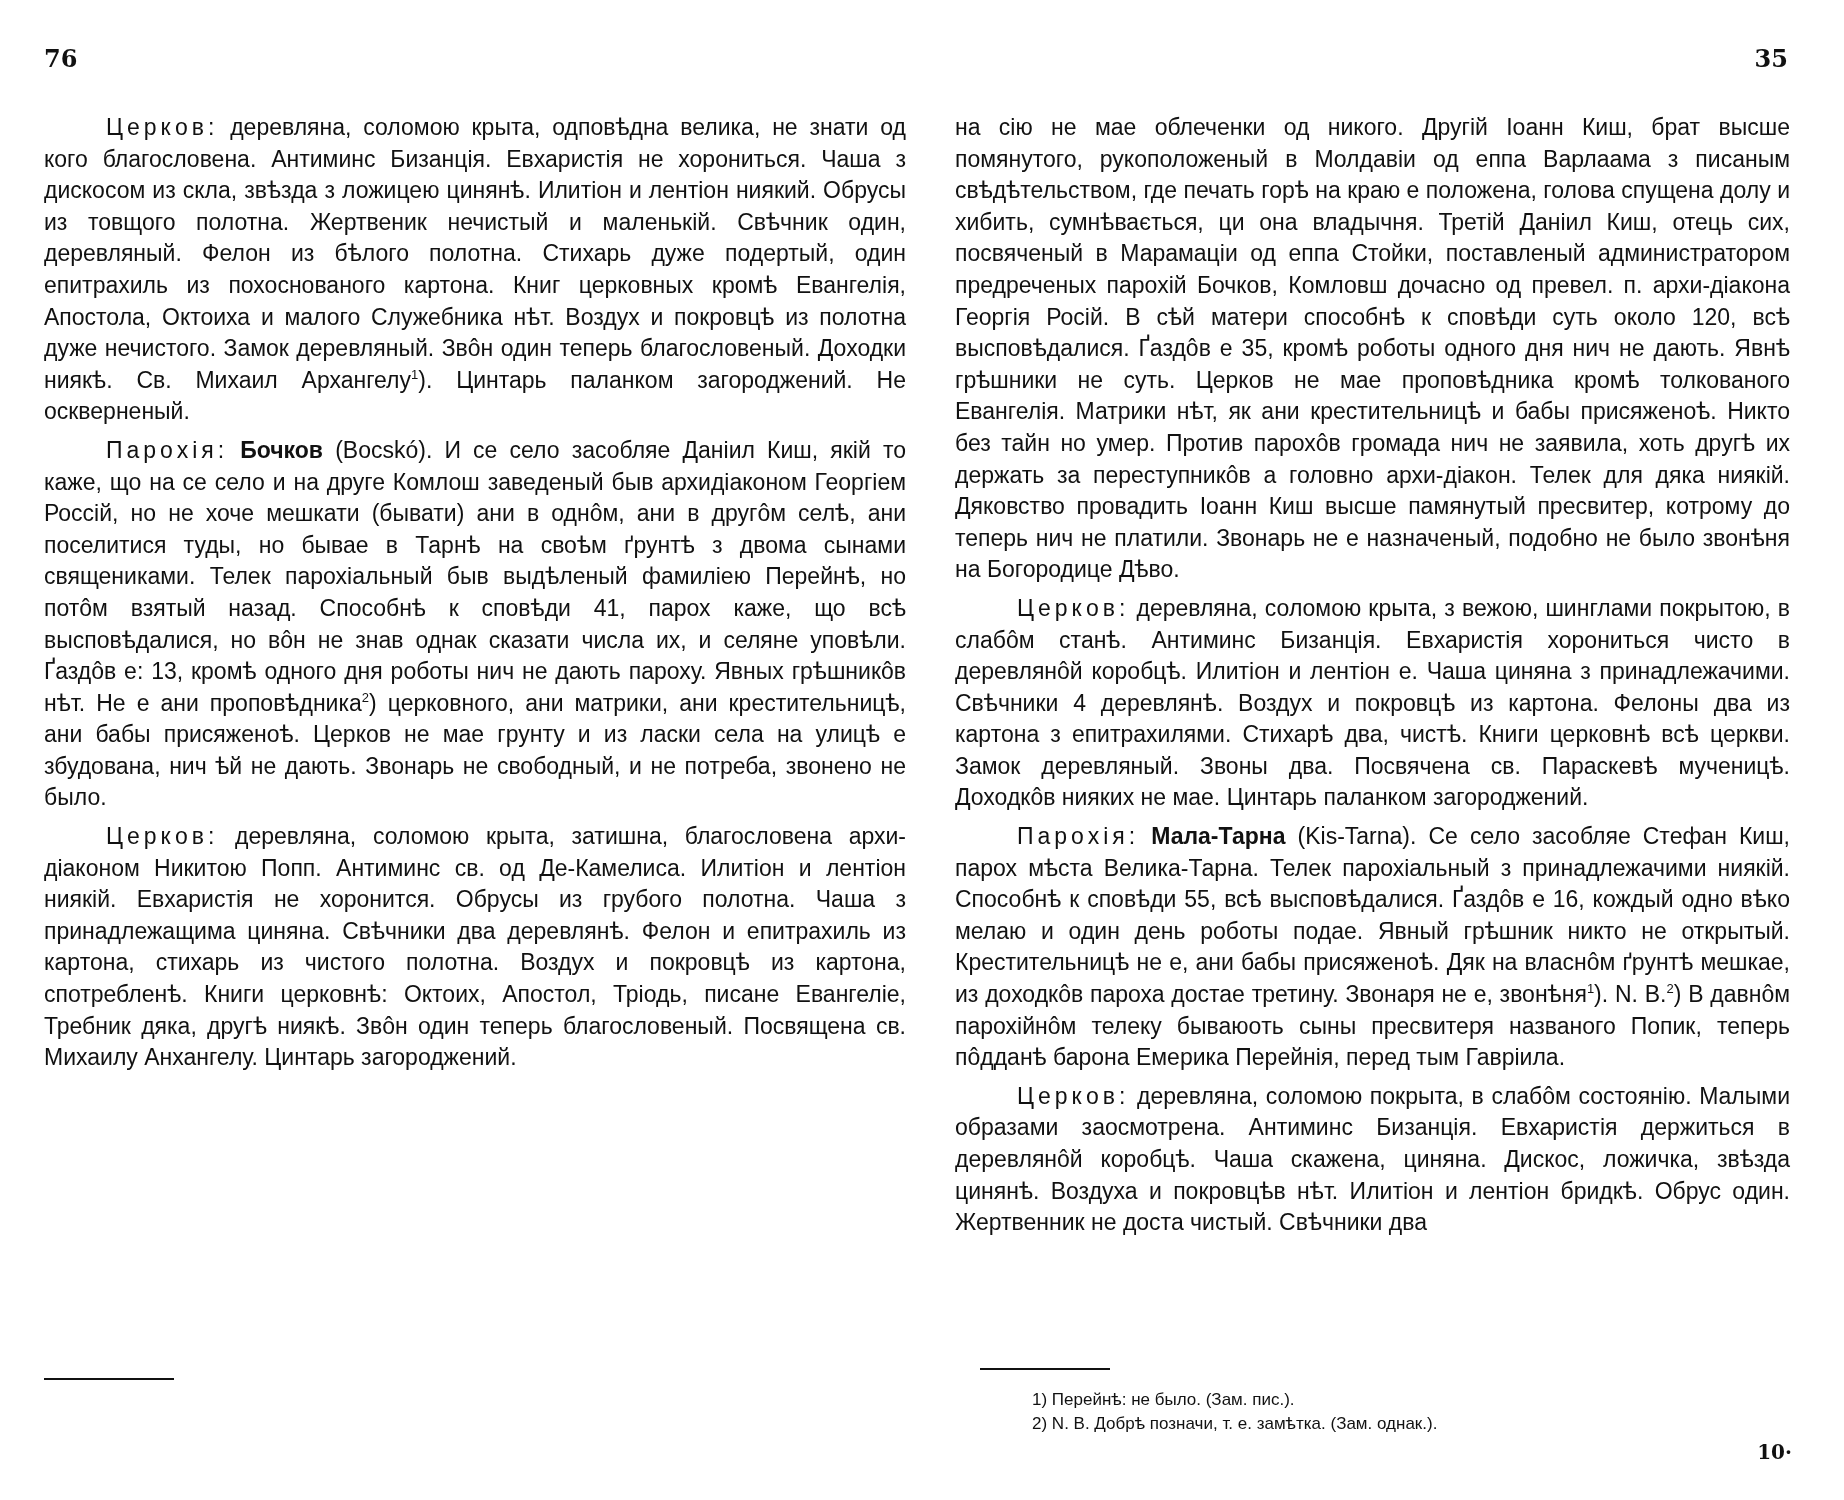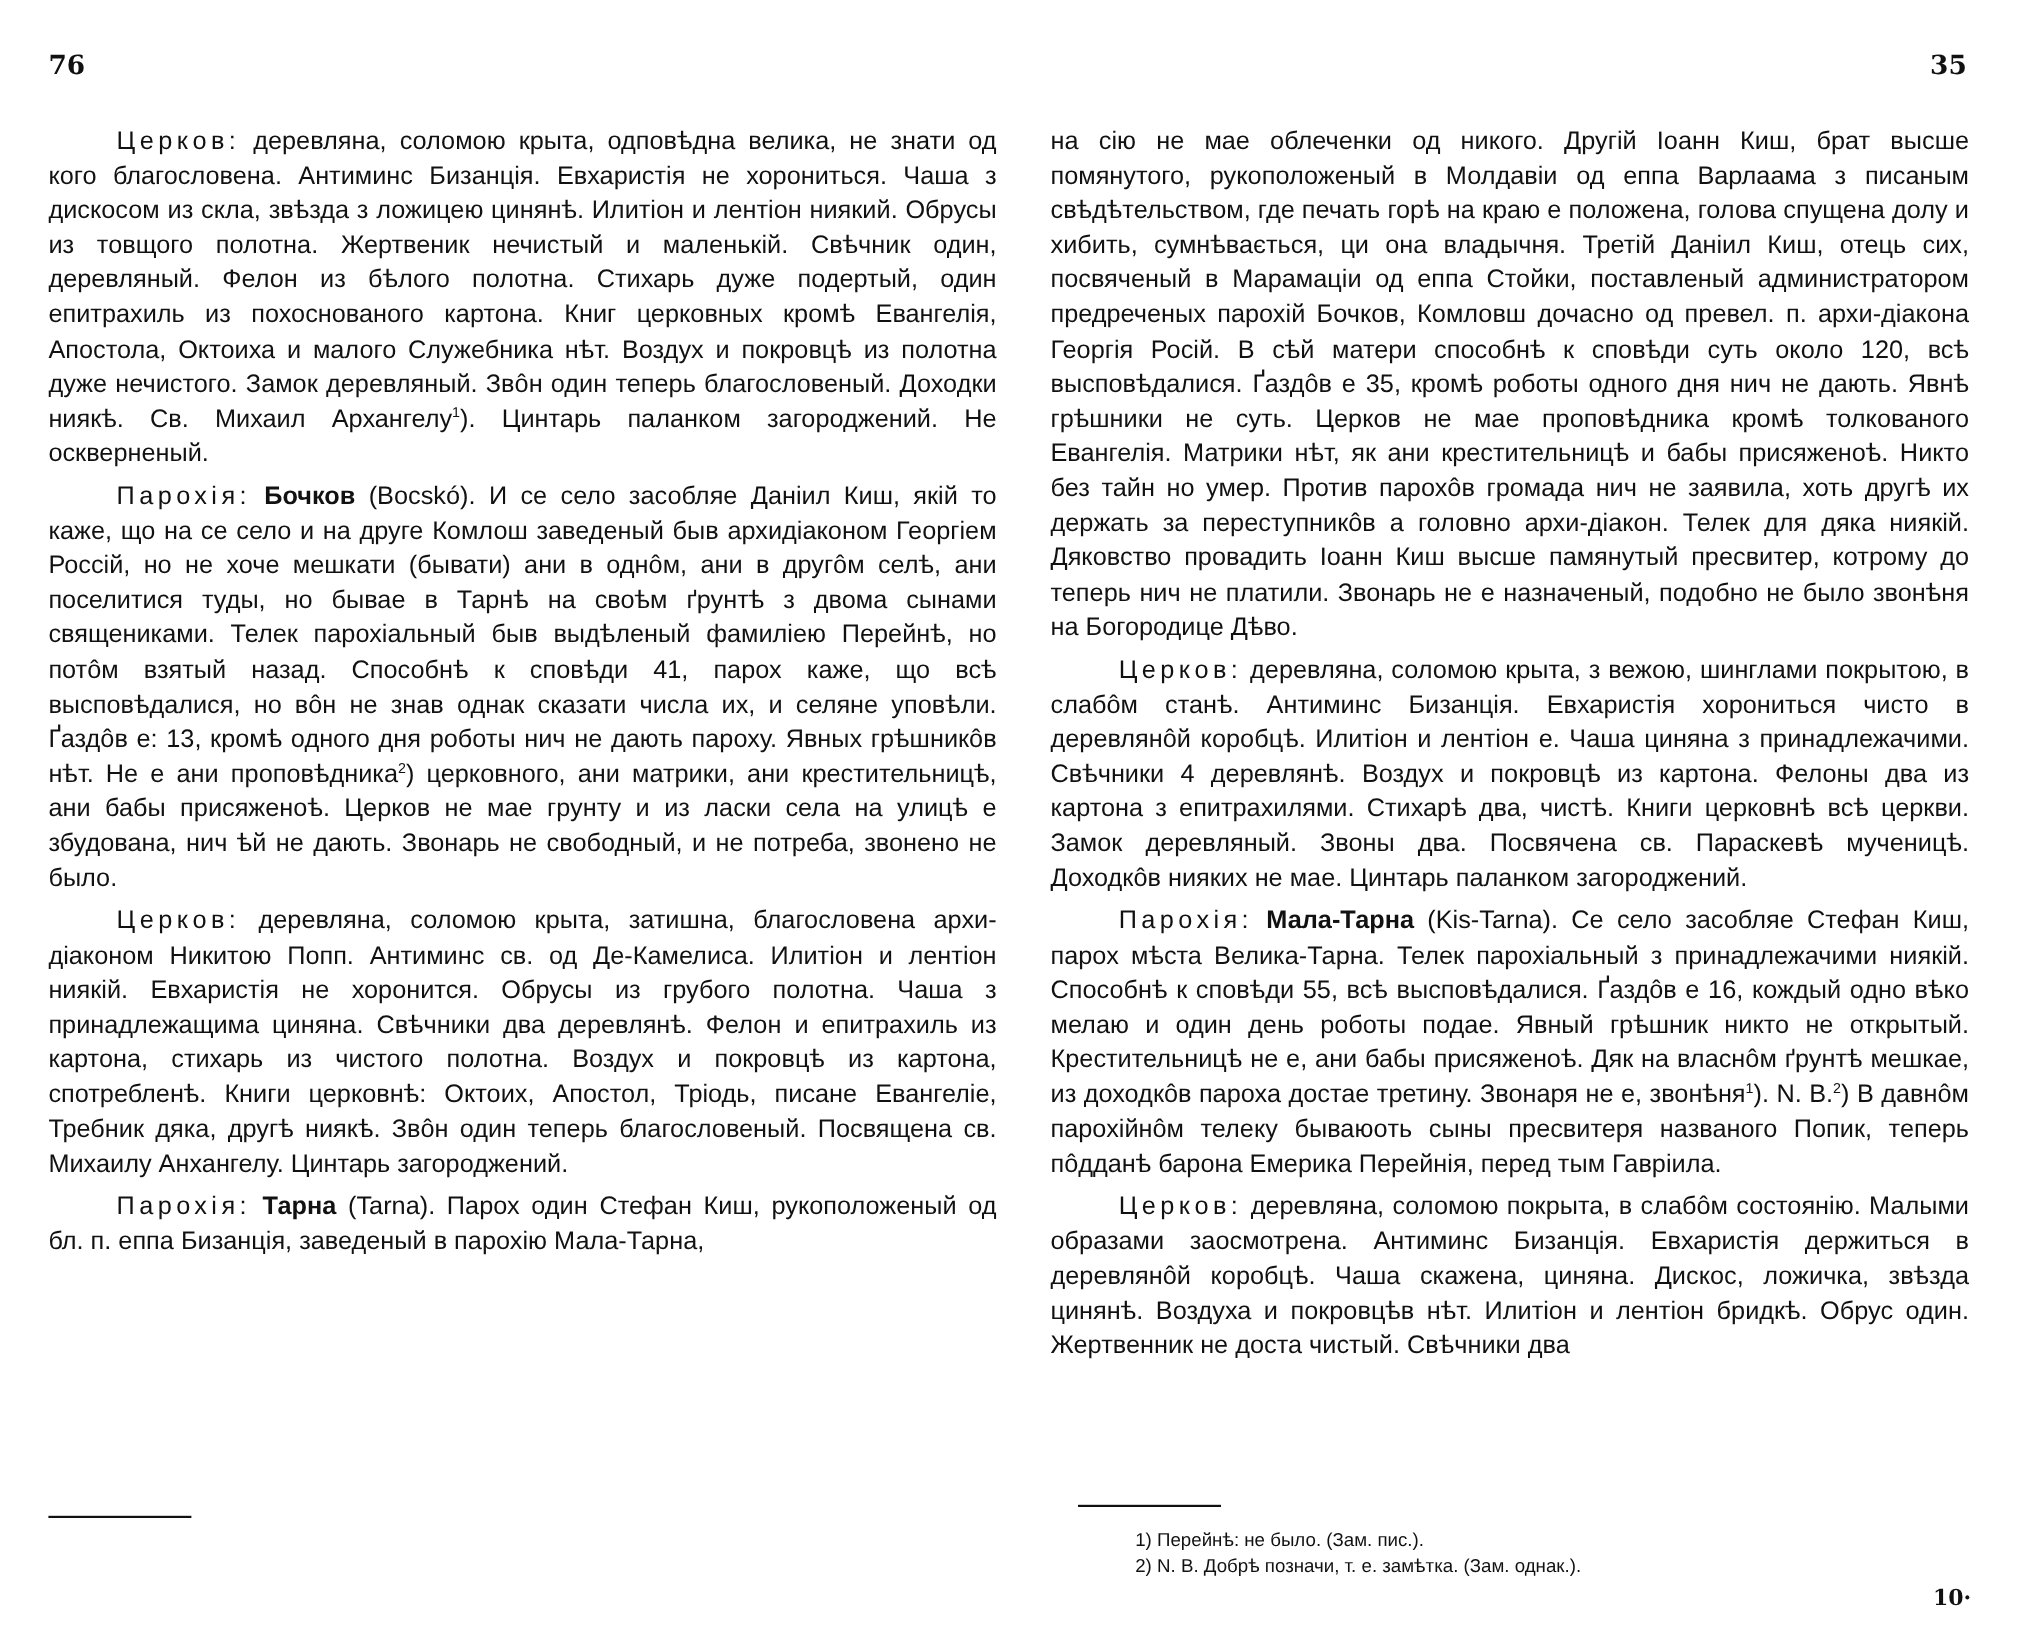--- a/index.html
+++ b/index.html
@@ -28,21 +28,20 @@
 </style>
 </head>
 <body>
 
 <div class="page page-left">
   <div class="pno">76</div>
   <div class="body">
     <p class="ind"><span class="spaced">Церков:</span><span> деревляна, соломою крыта, одповѣдна велика, не знати од кого благословена. Антиминс Бизанція. Евхаристія не хорониться. Чаша з дискосом из скла, звѣзда з ложицею цинянѣ. Илитіон и лентіон ниякий. Обрусы из товщого полотна. Жертвеник нечистый и маленькій. Свѣчник один, деревляный. Фелон из бѣлого полотна. Стихарь дуже подертый, один епитрахиль из похоснованого картона. Книг церковных кромѣ Евангелія, Апостола, Октоиха и малого Служебника нѣт. Воздух и покровцѣ из полотна дуже нечистого. Замок деревляный. Звôн один теперь благословеный. Доходки ниякѣ. Св. Михаил Архангелу</span><sup>1</sup><span>). Цинтарь паланком загороджений. Не оскверненый.</span></p>
     <p class="ind"><span class="spaced">Парохія:</span> <span class="b">Бочков</span><span> (Bocskó).</span><span> И се село засобляе Даніил Киш, якій то каже, що на се село и на друге Комлош заведеный быв архидіаконом Георгіем Россій, но не хоче мешкати (бывати) ани в однôм, ани в другôм селѣ, ани поселитися туды, но бывае в Тарнѣ на своѣм ґрунтѣ з двома сынами священиками. Телек парохіальный быв выдѣленый фамиліею Перейнѣ, но потôм взятый назад. Способнѣ к сповѣди 41, парох каже, що всѣ высповѣдалися, но вôн не знав однак сказати числа их, и селяне уповѣли. Ґаздôв е: 13, кромѣ одного дня роботы нич не дають пароху. Явных грѣшникôв нѣт. Не е ани проповѣдника</span><sup>2</sup><span>) церковного, ани матрики, ани крестительницѣ, ани бабы присяженоѣ. Церков не мае грунту и из ласки села на улицѣ е збудована, нич ѣй не дають. Звонарь не свободный, и не потреба, звонено не было.</span></p>
     <p class="ind"><span class="spaced">Церков:</span><span> деревляна, соломою крыта, затишна, благословена архи-діаконом Никитою Попп. Антиминс св. од Де-Камелиса. Илитіон и лентіон ниякій. Евхаристія не хоронится. Обрусы из грубого полотна. Чаша з принадлежащима цинянa. Свѣчники два деревлянѣ. Фелон и епитрахиль из картона, стихарь из чистого полотна. Воздух и покровцѣ из картона, спотребленѣ. Книги церковнѣ: Октоих, Апостол, Тріодь, писане Евангеліе, Требник дяка, другѣ ниякѣ. Звôн один теперь благословеный. Посвящена св. Михаилу Анхангелу. Цинтарь загороджений.</span></p>
-    <p class="ind"><span class="spaced">Парохія:</span> <span class="b">Тарна</span><span> (Tarna).</span><span> Парох один Стефан Киш, рукоположеный од бл. п. еппа Бизанція, заведеный в парохію Мала-Тарна,</span></p>
   </div>
   <div class="rule"></div>
 </div>
 
 <div class="page page-right">
   <div class="pno">35</div>
   <div class="body">
     <p><span>на сію не мае облеченки од никого. Другій Іоанн Киш, брат высше помянутого, рукоположеный в Молдавіи од еппа Варлаама з писаным свѣдѣтельством, где печать горѣ на краю е положена, голова спущена долу и хибить, сумнѣвається, ци она владычня. Третій Даніил Киш, отець сих, посвяченый в Марамаціи од еппа Стойки, поставленый администратором предреченых парохій Бочков, Комловш дочасно од превел. п. архи-діакона Георгія Росій. В сѣй матери способнѣ к сповѣди суть около 120, всѣ высповѣдалися. Ґаздôв е 35, кромѣ роботы одного дня нич не дають. Явнѣ грѣшники не суть. Церков не мае проповѣдника кромѣ толкованого Евангелія. Матрики нѣт, як ани крестительницѣ и бабы присяженоѣ. Никто без тайн но умер. Против парохôв громада нич не заявила, хоть другѣ их держать за переступникôв а головно архи-діакон. Телек для дяка ниякій. Дяковство провадить Іоанн Киш высше памянутый пресвитер, котрому до теперь нич не платили. Звонарь не е назначеный, подобно не было звонѣня на Богородице Дѣво.</span></p>
     <p class="ind"><span class="spaced">Церков:</span><span> деревляна, соломою крыта, з вежою, шинглами покрытою, в слабôм станѣ. Антиминс Бизанція. Евхаристія хорониться чисто в деревлянôй коробцѣ. Илитіон и лентіон е. Чаша циняна з принадлежачими. Свѣчники 4 деревлянѣ. Воздух и покровцѣ из картона. Фелоны два из картона з епитрахилями. Стихарѣ два, чистѣ. Книги церковнѣ всѣ церкви. Замок деревляный. Звоны два. Посвячена св. Параскевѣ мученицѣ. Доходкôв нияких не мае. Цинтарь паланком загороджений.</span></p>
     <p class="ind"><span class="spaced">Парохія:</span> <span class="b">Мала-Тарна</span><span> (Kis-Tarna).</span><span> Се село засобляе Стефан Киш, парох мѣста Велика-Тарна. Телек парохіальный з принадлежачими ниякій. Способнѣ к сповѣди 55, всѣ высповѣдалися. Ґаздôв е 16, кождый одно вѣко мелаю и один день роботы подае. Явный грѣшник никто не открытый. Крестительницѣ не е, ани бабы присяженоѣ. Дяк на власнôм ґрунтѣ мешкае, из доходкôв пароха достае третину. Звонаря не е, звонѣня</span><sup>1</sup><span>). N. B.</span><sup>2</sup><span>) В давнôм парохійнôм телеку бываюoть сыны пресвитеря названого Попик, теперь пôдданѣ барона Емерика Перейнія, перед тым Гавріила.</span></p>

